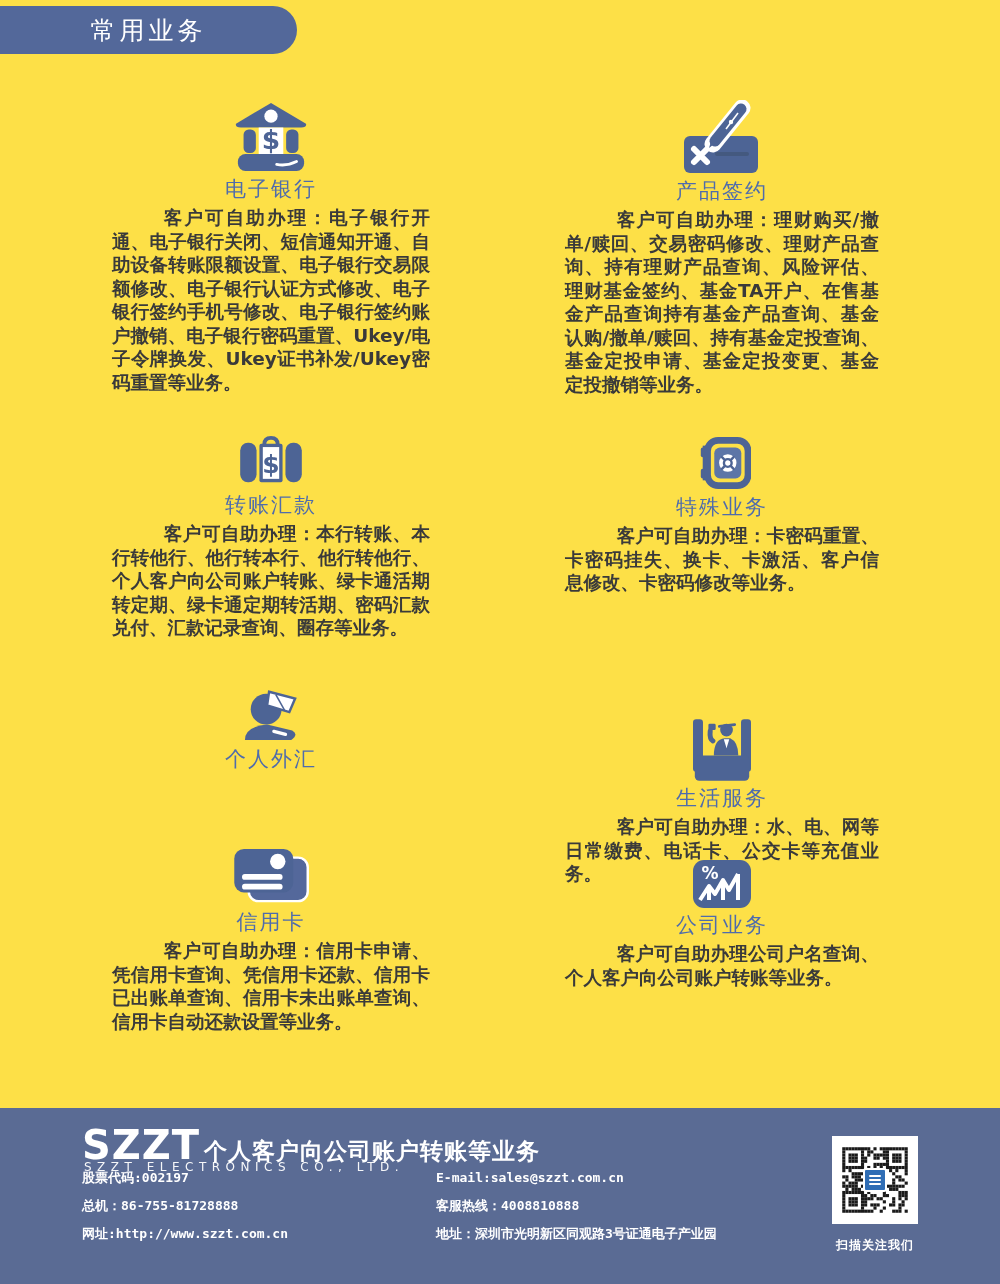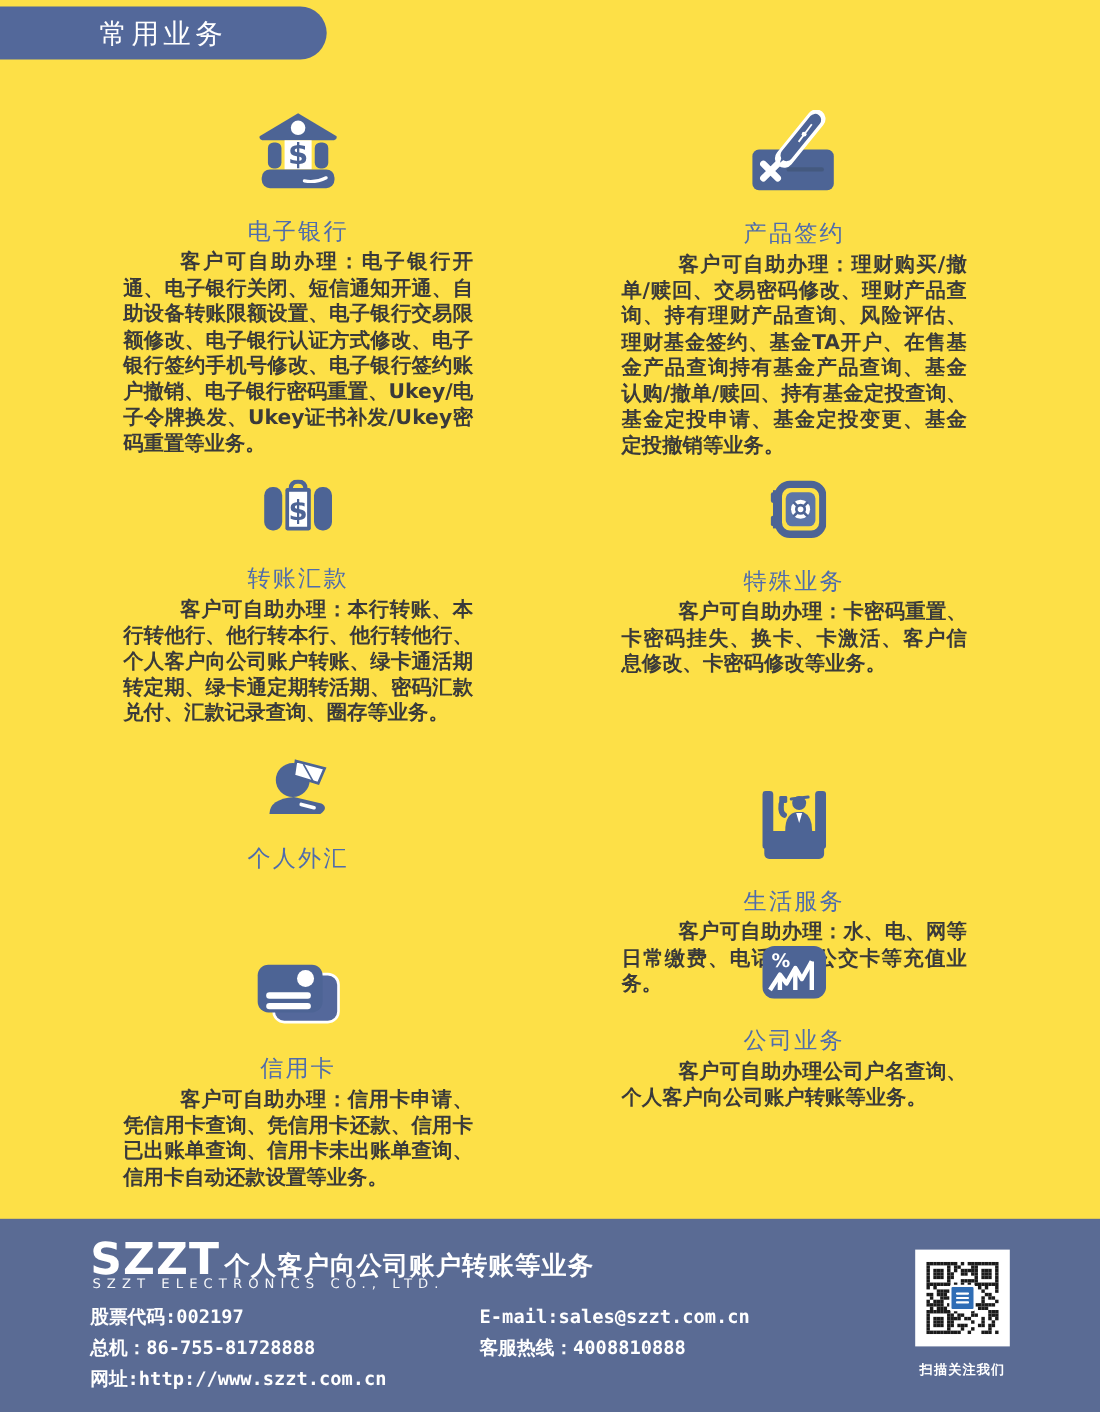--- a/index.html
+++ b/index.html
@@ -12,34 +12,34 @@
     position:absolute;left:0;top:6px;width:297px;height:48px;
     background:#53689a;border-radius:0 24px 24px 0;
     display:flex;align-items:center;justify-content:center;
     color:#fff;font-size:25px;letter-spacing:4px;font-weight:500;
   }
   
   .section{position:absolute;display:flex;flex-direction:column;align-items:center;}
   .icon-box{display:flex;align-items:flex-end;justify-content:center;width:100%;}
   .sec-title{
     color:#4f6cac;font-size:21px;letter-spacing:2px;line-height:26px;
-    margin-top:25px;font-weight:500;white-space:nowrap;
+    margin-top:4px;font-weight:500;white-space:nowrap;
   }
   .sec-body{
     margin:4px 0 0 0;width:100%;
     color:#3a3a3a;font-weight:700;font-size:18.5px;line-height:23.5px;
     text-align:justify;text-indent:2.8em;
   }
   
   .footer{position:absolute;left:0;top:1108px;width:1000px;height:176px;background:#5a6b94;color:#fff;}
   .logo-row{position:absolute;left:82px;top:22px;display:flex;align-items:baseline;white-space:nowrap;}
   .logo-szzt{font-size:40px;font-weight:800;letter-spacing:1px;line-height:30px;}
   .logo-cn{font-size:23px;font-weight:600;margin-left:4px;letter-spacing:1px;}
   .logo-en{position:absolute;left:84px;top:52px;font-size:12px;letter-spacing:5.5px;opacity:.95;font-weight:500;}
-  .info-col{position:absolute;top:76px;font-size:17px;font-weight:600;
+  .info-col{position:absolute;top:56px;font-size:13px;font-weight:600;
     font-family:"DejaVu Sans Mono","Liberation Mono",monospace;}
   .info-col .line{height:28px;line-height:28px;white-space:nowrap;}
   .col-left{left:82px;}
   .col-mid{left:436px;}
   .qr-box{position:absolute;left:832px;top:28px;width:86px;height:88px;background:#fff;
     display:flex;align-items:center;justify-content:center;}
   .qr-wrap{position:relative;width:78px;height:78px;}
   .qr-logo{position:absolute;left:27px;top:27px;width:24px;height:24px;background:#2f6db5;
     border:2px solid #fff;box-sizing:border-box;border-radius:3px;
     display:flex;flex-direction:column;justify-content:center;gap:2px;padding:0 4px;}
@@ -147,21 +147,21 @@
         <circle cx="37" cy="12" r="7" fill="#4d6495"></circle>
         <path d="M29 8 L46 6" stroke="#4d6495" stroke-width="3" stroke-linecap="round"></path>
         <path d="M23 40 Q23 22 35 21 L41 21 Q50 25 50 40 Z" fill="#4d6495"></path>
         <polygon points="34,22 40,22 37,32" fill="#fff"></polygon>
       </svg>
     </div>
     <div class="sec-title">生活服务</div>
     <p class="sec-body">客户可自助办理：水、电、网等日常缴费、电话卡、公交卡等充值业务。</p>
   </div>
 
-  <div class="section" style="left:112px;top:874px;width:318px;">
+  <div class="section" style="left:112px;top:846px;width:318px;">
     <div class="icon-box" style="height:59px;">
       <svg width="78" height="58" viewBox="0 0 80 60">
         <rect x="17" y="11" width="61" height="45" rx="10" fill="#54689b" stroke="#fff" stroke-width="2.5"></rect>
         <rect x="2" y="2" width="61" height="45" rx="10" fill="#4d6495"></rect>
         <circle cx="47" cy="15" r="8" fill="#fff"></circle>
         <rect x="10" y="28" width="42" height="6" rx="3" fill="#fff"></rect>
         <rect x="10" y="38" width="42" height="6" rx="3" fill="#fff"></rect>
       </svg>
     </div>
     <div class="sec-title">信用卡</div>
@@ -190,20 +190,21 @@
 
     <div class="info-col col-left">
       <div class="line">股票代码:002197</div>
       <div class="line">总机：86-755-81728888</div>
       <div class="line">网址:http://www.szzt.com.cn</div>
     </div>
 
     <div class="info-col col-mid">
       <div class="line">E-mail:sales@szzt.com.cn</div>
       <div class="line">客服热线：4008810888</div>
+      <div class="line">地址：深圳市光明新区同观路3号证通电子产业园</div>
     </div>
 
     <div class="qr-box">
       <div class="qr-wrap">
         <svg id="qr-svg" width="78" height="78" viewBox="0 0 25 25">
             <rect x="0" y="0" width="25" height="25" fill="#fff"></rect>
             <rect x="2" y="2" width="1" height="1" fill="#1a1a1a"></rect>
             <rect x="3" y="2" width="1" height="1" fill="#1a1a1a"></rect>
             <rect x="4" y="2" width="1" height="1" fill="#1a1a1a"></rect>
             <rect x="5" y="2" width="1" height="1" fill="#1a1a1a"></rect>

